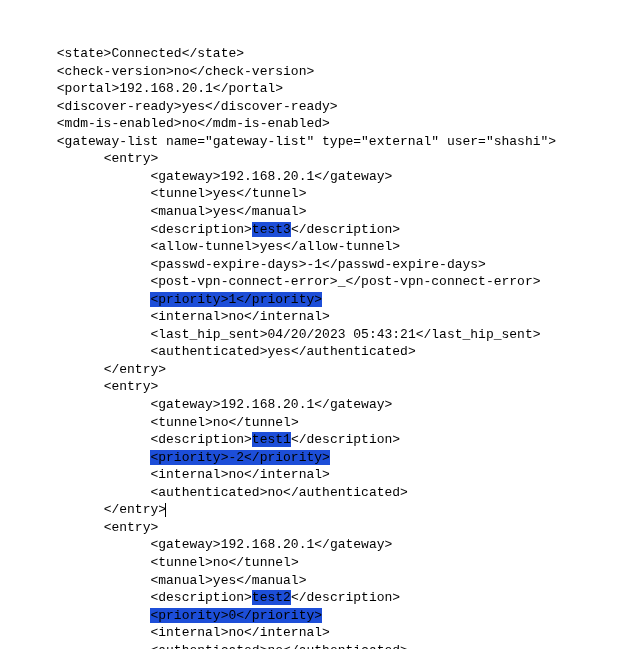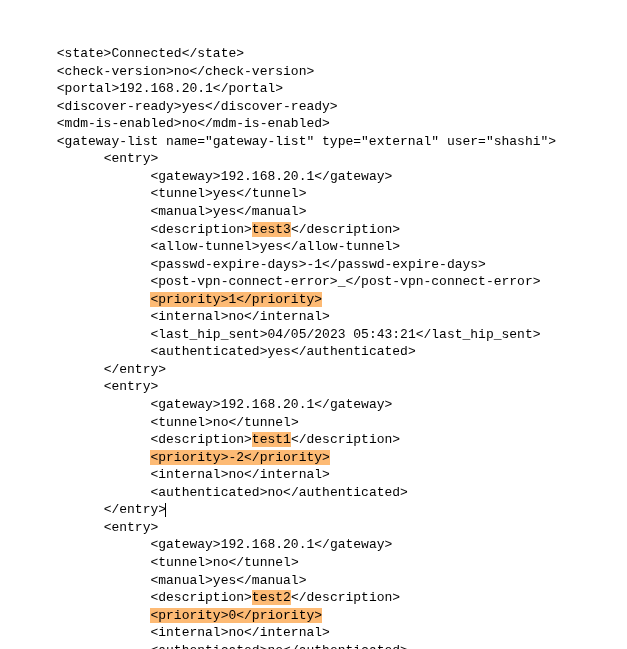--- a/index.html
+++ b/index.html
@@ -9,21 +9,21 @@
     font-size: 13px;
     line-height: 1.35;
     background: #fff;
     color: #000;
     white-space: pre;
   }
   .container {
     width: 627px;
   }
   .hl {
-    background: #fdba74;
+    background: #1d4ed8;
   }
   .cursor {
     display: inline-block;
     width: 1px;
     height: 14px;
     background: #000;
     vertical-align: middle;
     margin-left: -1px;
   }
 </style>
@@ -39,21 +39,21 @@
 <span><span>            </span><span>&lt;entry&gt;</span></span>
 <span><span>                  </span><span>&lt;gateway&gt;</span><span>192.168.20.1</span><span>&lt;/gateway&gt;</span></span>
 <span><span>                  </span><span>&lt;tunnel&gt;</span><span>yes</span><span>&lt;/tunnel&gt;</span></span>
 <span><span>                  </span><span>&lt;manual&gt;</span><span>yes</span><span>&lt;/manual&gt;</span></span>
 <span><span>                  </span><span>&lt;description&gt;</span><span class="hl">test3</span><span>&lt;/description&gt;</span></span>
 <span><span>                  </span><span>&lt;allow-tunnel&gt;</span><span>yes</span><span>&lt;/allow-tunnel&gt;</span></span>
 <span><span>                  </span><span>&lt;passwd-expire-days&gt;</span><span>-1</span><span>&lt;/passwd-expire-days&gt;</span></span>
 <span><span>                  </span><span>&lt;post-vpn-connect-error&gt;</span><span>_</span><span>&lt;/post-vpn-connect-error&gt;</span></span>
 <span><span>                  </span><span class="hl"><span>&lt;priority&gt;</span><span>1</span><span>&lt;/priority&gt;</span></span></span>
 <span><span>                  </span><span>&lt;internal&gt;</span><span>no</span><span>&lt;/internal&gt;</span></span>
-<span><span>                  </span><span>&lt;last_hip_sent&gt;</span><span>04/05/2023 05:43:21</span><span>&lt;/last_hip_sent&gt;</span></span>
+<span><span>                  </span><span>&lt;last_hip_sent&gt;</span><span>04/20/2023 05:43:21</span><span>&lt;/last_hip_sent&gt;</span></span>
 <span><span>                  </span><span>&lt;authenticated&gt;</span><span>yes</span><span>&lt;/authenticated&gt;</span></span>
 <span><span>            </span><span>&lt;/entry&gt;</span></span>
 <span><span>            </span><span>&lt;entry&gt;</span></span>
 <span><span>                  </span><span>&lt;gateway&gt;</span><span>192.168.20.1</span><span>&lt;/gateway&gt;</span></span>
 <span><span>                  </span><span>&lt;tunnel&gt;</span><span>no</span><span>&lt;/tunnel&gt;</span></span>
 <span><span>                  </span><span>&lt;description&gt;</span><span class="hl">test1</span><span>&lt;/description&gt;</span></span>
 <span><span>                  </span><span class="hl"><span>&lt;priority&gt;</span><span>-2</span><span>&lt;/priority&gt;</span></span></span>
 <span><span>                  </span><span>&lt;internal&gt;</span><span>no</span><span>&lt;/internal&gt;</span></span>
 <span><span>                  </span><span>&lt;authenticated&gt;</span><span>no</span><span>&lt;/authenticated&gt;</span></span>
 <span><span>            </span><span>&lt;/entry&gt;</span><span class="cursor"></span></span>

